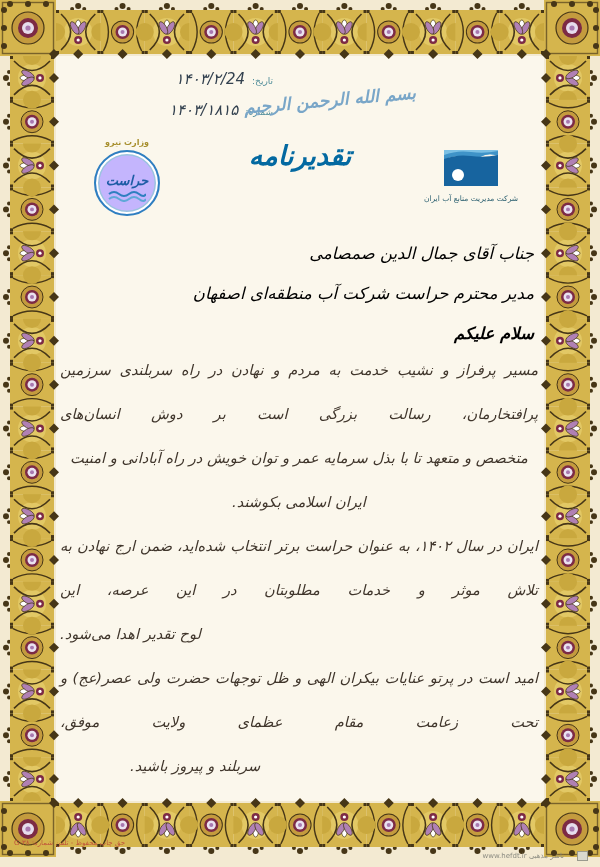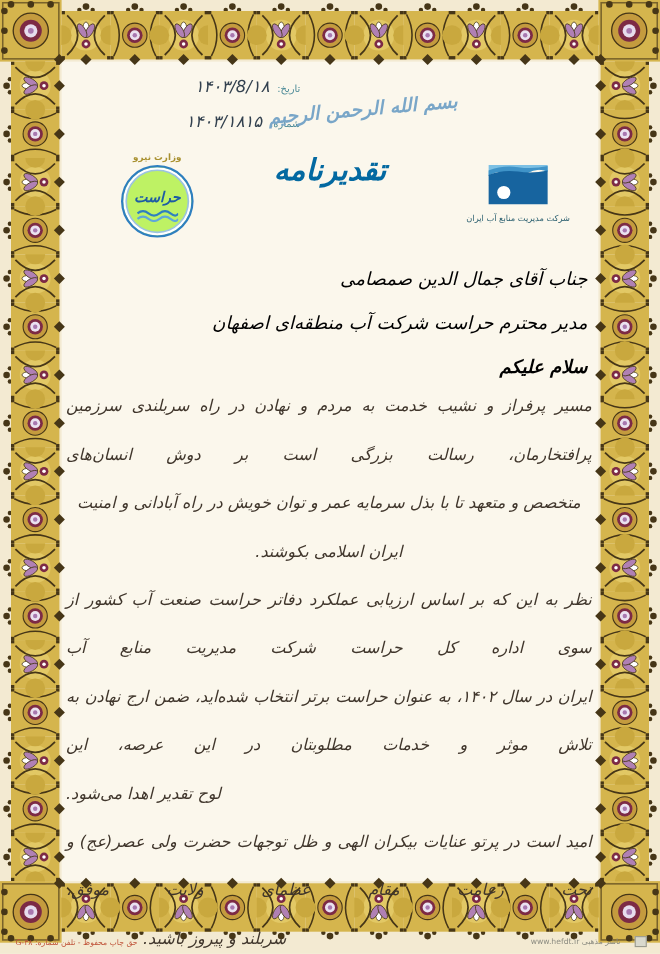--- a/index.html
+++ b/index.html
@@ -23,25 +23,25 @@
     display:flex;align-items:center;justify-content:center;text-align:center;
     color:#79a6c8;font-size:17px;font-weight:bold;font-style:italic;
     transform:rotate(-5deg);direction:rtl;line-height:1.5;
   }
   .cert-title{
     position:absolute;left:205px;top:140px;width:190px;text-align:center;
     color:#0369a1;font-size:27px;font-weight:bold;font-style:italic;direction:rtl;
   }
 
   
-  .logo-left{position:absolute;left:100px;top:138px;width:86px;text-align:center;}
+  .logo-left{position:absolute;left:84px;top:138px;width:86px;text-align:center;}
   .logo-left .ministry{font-size:8px;color:#a8902f;font-weight:bold;direction:rtl;}
   .seal{
     width:62px;height:62px;margin:3px auto 0;border-radius:50%;
-    border:2.5px solid #2e7fc0;background:#bef264;
+    border:2.5px solid #2e7fc0;background:#c4b5fd;
     box-shadow:inset 0 0 0 2px #ffffff, inset 0 0 0 3.5px #9cc3e0;
     display:flex;flex-direction:column;align-items:center;justify-content:center;gap:2px;
   }
   .seal .herasat{font-size:13px;font-weight:bold;font-style:italic;color:#1d5ca5;direction:rtl;margin-top:8px;}
 
   
   .logo-right{position:absolute;right:64px;top:146px;width:130px;text-align:center;}
   .logo-right .caption{font-size:7.5px;color:#2c6070;margin-top:4px;direction:rtl;}
 
   
@@ -60,21 +60,21 @@
   .body-text .c{text-align:center;}
   .body-text .l{text-align:left;}
   .body-text .indent{padding-left:70px;}
 
   
   .signature{position:absolute;left:88px;top:630px;width:250px;text-align:center;direction:rtl;}
   .sig-name{font-size:19px;font-weight:bold;font-style:italic;color:#35302a;}
   .sig-title{font-size:13px;font-style:italic;color:#3c362e;margin-top:4px;}
 
   
-  .note-left{position:absolute;left:14px;bottom:6px;font-size:7px;color:#c0543a;direction:rtl;margin-top:44px;}
+  .note-left{position:absolute;left:14px;bottom:20px;font-size:7px;color:#c0543a;direction:rtl;margin-top:44px;}
   .note-right{position:absolute;right:12px;bottom:6px;font-size:7px;color:#8b8b80;display:flex;align-items:center;gap:13px;direction:rtl;}
   .printer-glyph{display:inline-block;width:9px;height:8px;border:1px solid #9a9a8e;background:#d9d9cd;}
 </style>
 </head>
 <body>
 
 <svg id="frame" width="600" height="867" viewBox="0 0 600 867" aria-hidden="true">
   <defs>
     <g id="tileA">
       <circle cx="22" cy="6" r="3" fill="#463617"></circle>
@@ -211,21 +211,21 @@
   <use href="#cornerR" transform="translate(600,0) scale(-1,1)"></use>
   <use href="#cornerR" transform="translate(0,857) scale(1,-1)"></use>
   <use href="#cornerR" transform="translate(600,857) scale(-1,-1)"></use>
 </svg>
 
 <div class="content">
 
   <div class="meta">
     <div class="meta-row">
       <span class="meta-label">تاریخ:</span>
-      <span class="meta-value">۱۴۰۳/8/۱۸</span>
+      <span class="meta-value">۱۴۰۳/۲/24</span>
     </div>
     <div class="meta-row">
       <span class="meta-label">شماره:</span>
       <span class="meta-value">۱۴۰۳/۱۸۱۵</span>
     </div>
   </div>
 
   <div class="bismillah">بسم الله الرحمن الرحیم</div>
 
   <div class="cert-title">تقدیرنامه</div>
@@ -253,21 +253,20 @@
 
   <div class="recipient">
     <div>جناب آقای جمال الدین صمصامی</div>
     <div>مدیر محترم حراست شرکت آب منطقه‌ای اصفهان</div>
     <div class="salutation">سلام علیکم</div>
   </div>
 
   <div class="body-text">
     <div class="j">مسیر پرفراز و نشیب خدمت به مردم و نهادن در راه سربلندی سرزمین پرافتخارمان، رسالت بزرگی است بر دوش انسان‌های</div>
     <div class="c">متخصص و متعهد تا با بذل سرمایه عمر و توان خویش در راه آبادانی و امنیت ایران اسلامی بکوشند.</div>
-    <div class="j">نظر به این که بر اساس ارزیابی عملکرد دفاتر حراست صنعت آب کشور از سوی اداره کل حراست شرکت مدیریت منابع آب</div>
     <div class="j">ایران در سال ۱۴۰۲، به عنوان حراست برتر انتخاب شده‌اید، ضمن ارج نهادن به تلاش موثر و خدمات مطلوبتان در این عرصه، این</div>
     <div class="l">لوح تقدیر اهدا می‌شود.</div>
     <div class="j">امید است در پرتو عنایات بیکران الهی و ظل توجهات حضرت ولی عصر(عج) و تحت زعامت مقام عظمای ولایت موفق،</div>
     <div class="l indent">سربلند و پیروز باشید.</div>
   </div>
 
 
   <div class="note-left">حق چاپ محفوظ - تلفن شماره: G-۳۸</div>
   <div class="note-right">
     <span class="printer-glyph"></span>

